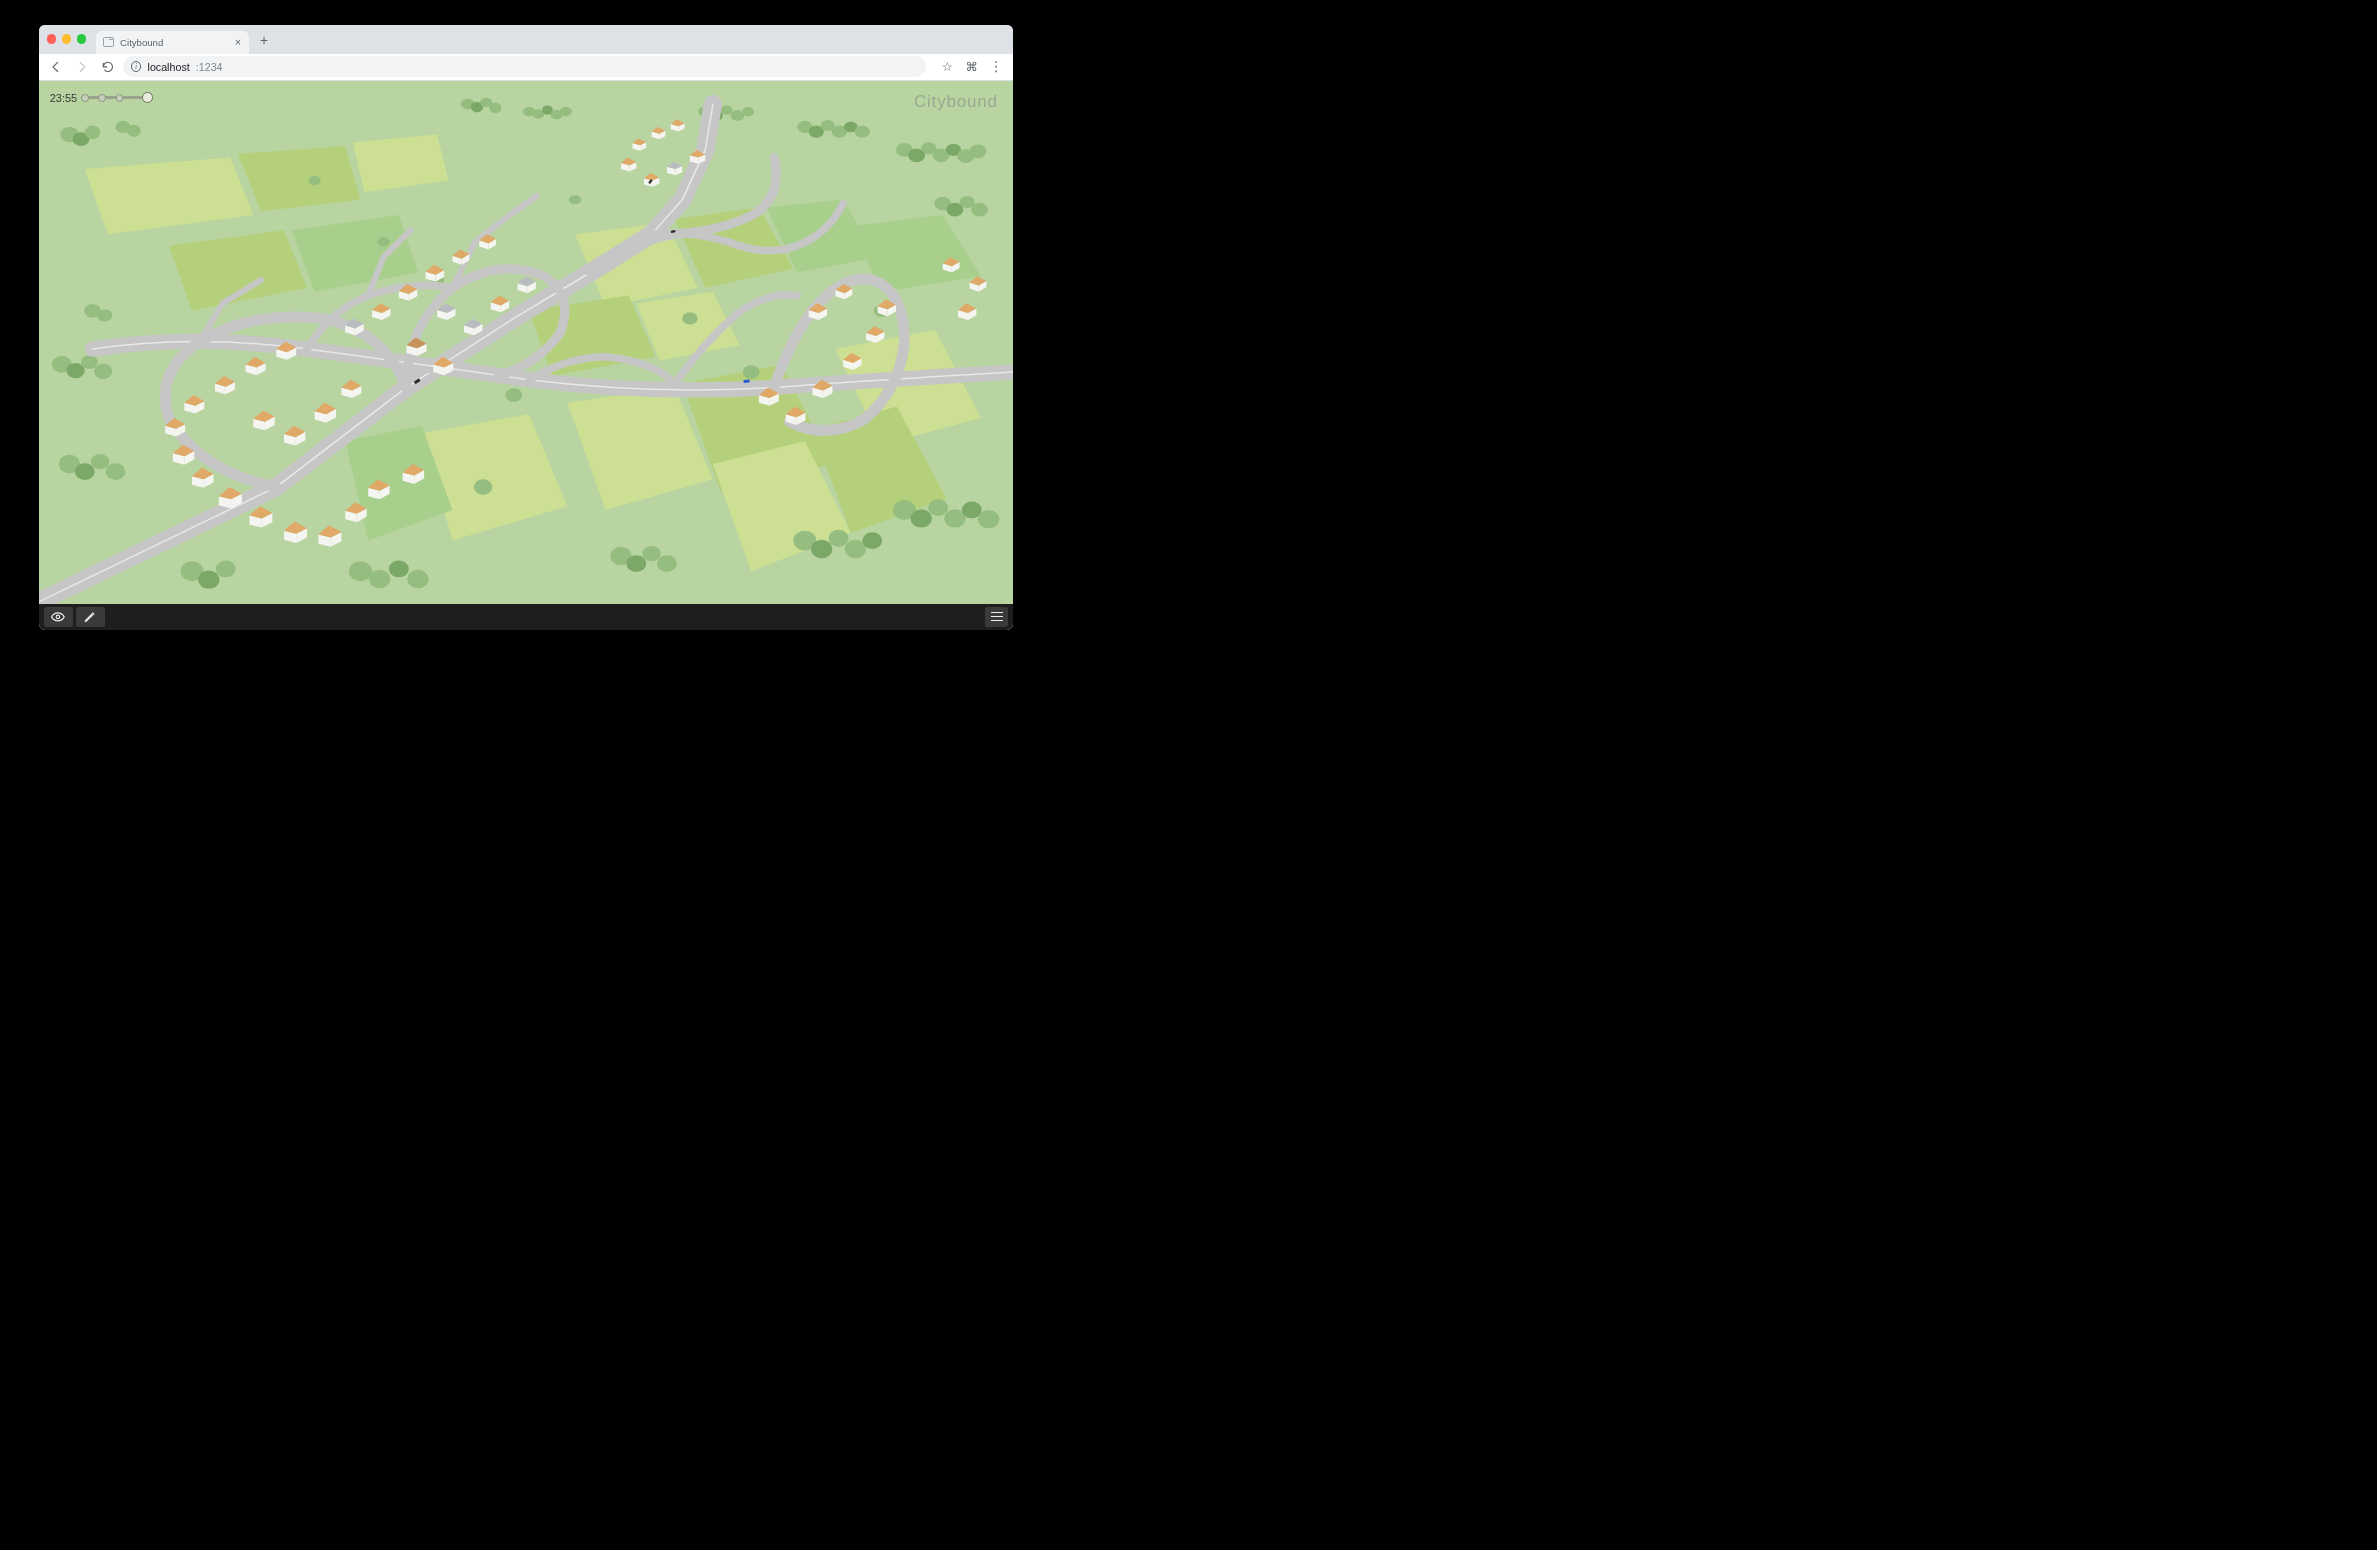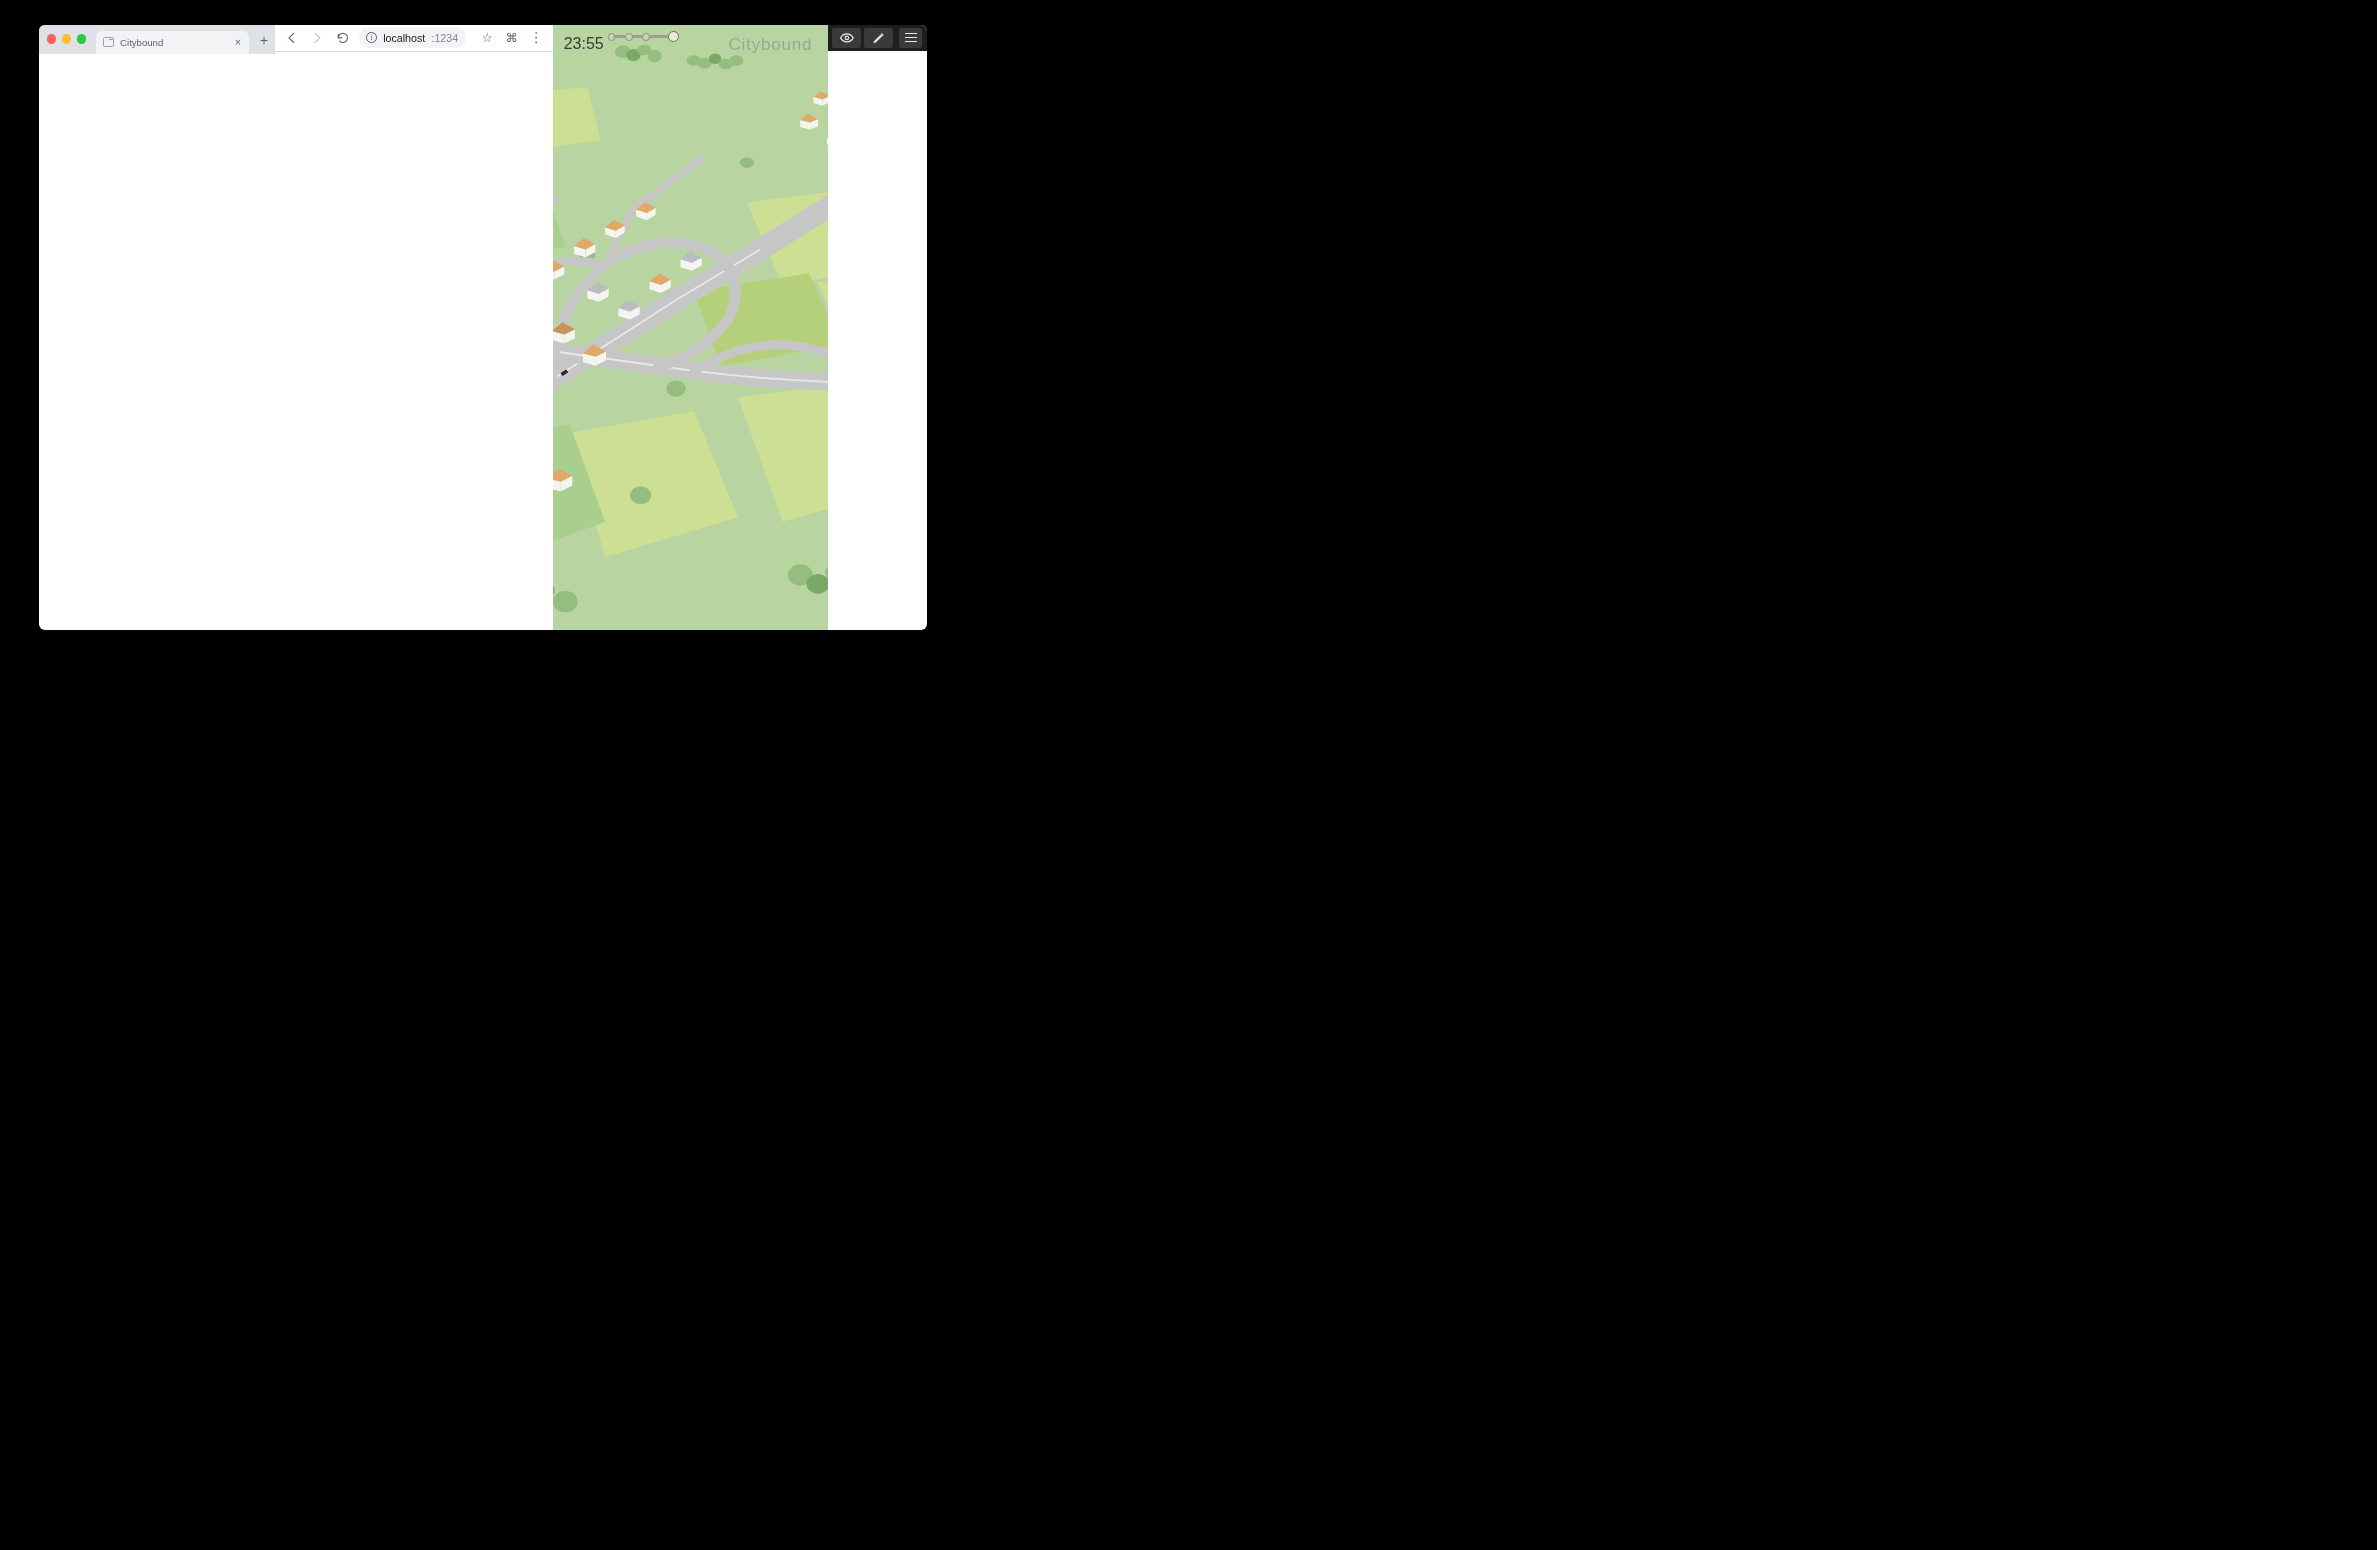--- a/index.html
+++ b/index.html
@@ -8,28 +8,28 @@
     font-family: -apple-system, BlinkMacSystemFont, "Segoe UI", Helvetica, Arial, sans-serif;
     width: 1189px;
     height: 775px;
     overflow: hidden;
     position: relative;
   }
   .browser-window {
     position: absolute;
     top: 24.5px;
     left: 39px;
-    width: 888px;
+    width: 974px;
     height: 605px;
     background: #fff;
     border-radius: 6.1px;
     overflow: hidden;
     box-shadow: 0 7.7px 31px rgba(0,0,0,0.5);
     display: flex;
-    flex-direction: row;
+    flex-direction: column;
   }
   
   .titlebar {
     height: 29px;
     background: #dee1e6;
     display: flex;
     align-items: center;
     padding-left: 7.7px;
   }
   .traffic-lights { display: flex; gap: 6.1px; margin-right: 9.2px; }
@@ -133,24 +133,24 @@
   .viewport svg.scene {
     position: absolute;
     inset: 0;
     width: 100%;
     height: 100%;
   }
   .hud-time {
     position: absolute;
     top: 10.7px; left: 10.7px;
     display: flex;
-    align-items: flex-start;
+    align-items: center;
     gap: 4px;
     color: #3a3a3a;
-    font-size: 16px;
+    font-size: 11px;
     font-weight: 500;
   }
   .speed-slider {
     position: relative;
     width: 69px; height: 3.1px;
     background: #9aa28f;
     border-radius: 1.5px;
   }
   .speed-slider .tick {
     position: absolute;

